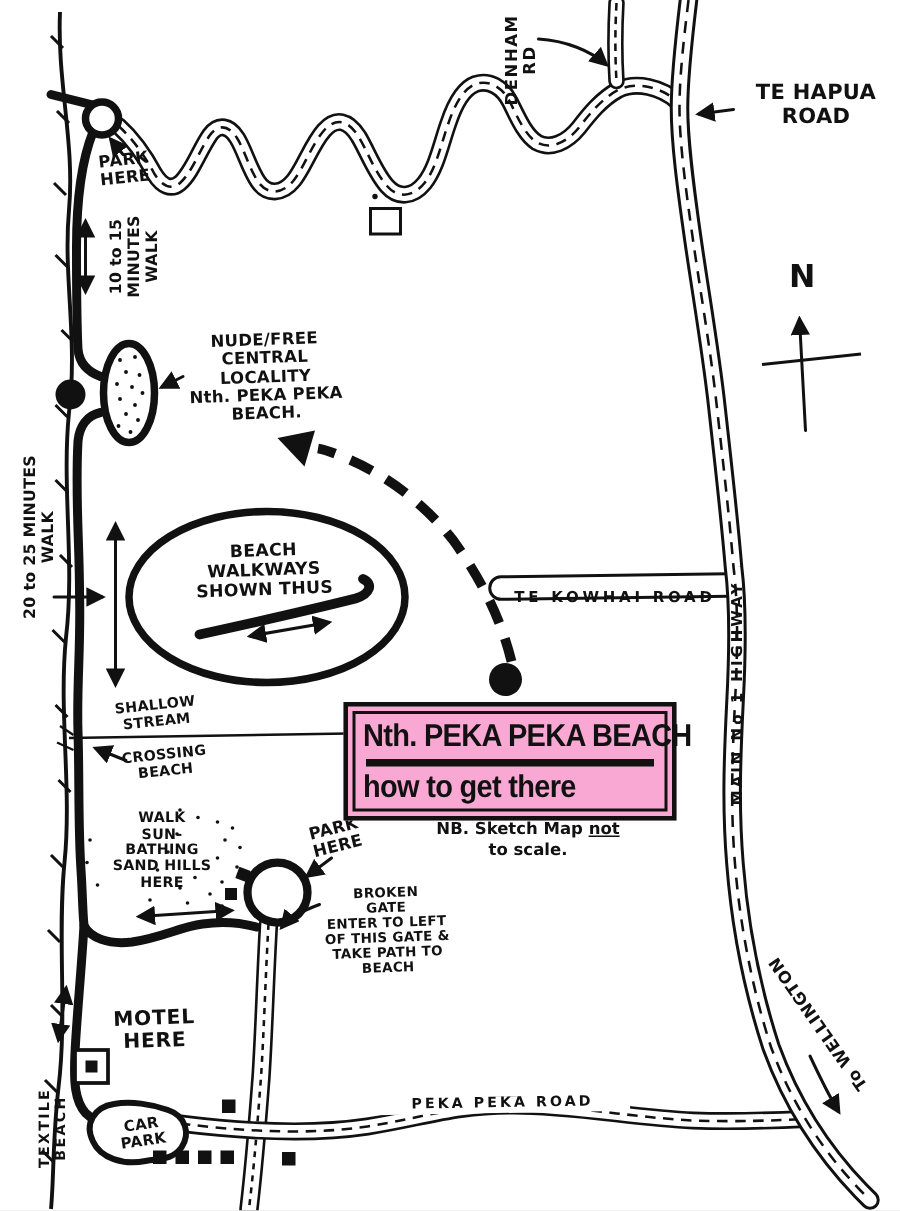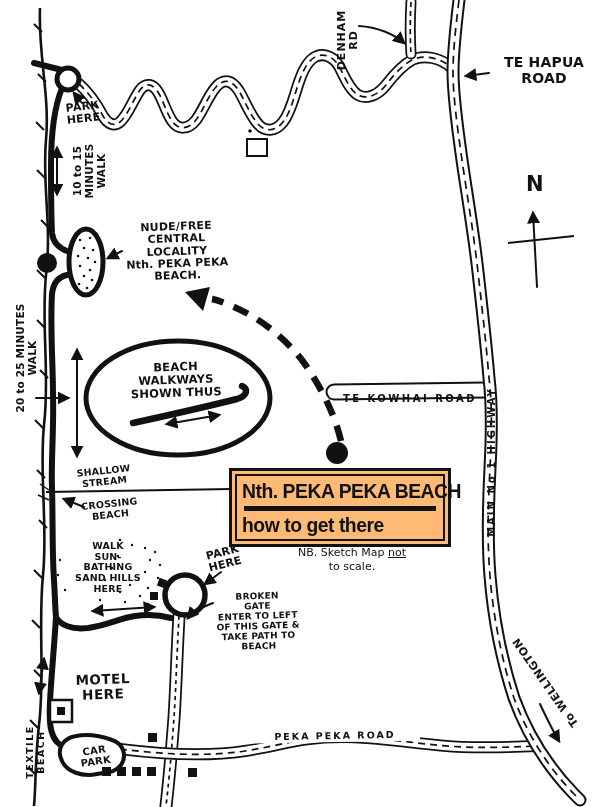--- a/index.html
+++ b/index.html
@@ -8,29 +8,29 @@
   #stage svg{position:absolute;left:0;top:0;}
   .road-edge{stroke:#111;fill:none;stroke-linecap:round;stroke-linejoin:round;}
   .road-fill{stroke:#fff;fill:none;stroke-linecap:round;stroke-linejoin:round;}
   .road-dash{stroke:#111;fill:none;stroke-width:1.7;stroke-dasharray:7 5;}
   .walk{stroke:#111;fill:none;stroke-width:6;stroke-linecap:round;stroke-linejoin:round;}
   .thin{stroke:#111;fill:none;stroke-width:2;}
   .arr{stroke:#111;fill:none;stroke-width:2;stroke-linecap:round;}
   .lbl{position:absolute;font-family:"DejaVu Sans",sans-serif;font-weight:700;color:#111;
        white-space:pre-line;line-height:1.12;letter-spacing:.2px;text-align:center;}
   .titlebox{position:absolute;left:229px;top:468px;width:222px;height:79px;
-            border:3px solid #111;background:#fdba74;box-sizing:border-box;padding:3px;}
+            border:3px solid #111;background:#f9a8d4;box-sizing:border-box;padding:3px;}
   .titlebox-inner{border:2px solid #111;height:100%;box-sizing:border-box;padding:3px 5px 2px 5px;
                   display:flex;flex-direction:column;justify-content:space-between;}
   .title1,.title2{font-family:"Liberation Sans",sans-serif;font-weight:700;font-size:21px;
                   color:#111;transform:scaleX(.92);transform-origin:left center;
                   letter-spacing:-.5px;white-space:nowrap;}
   .title-rule{height:5px;background:#111;margin:1px 2px;}
   .note{position:absolute;left:272px;top:546px;width:160px;text-align:center;color:#111;
-        font-weight:400;font-size:11px;line-height:1.25;}
+        font-weight:700;font-size:11px;line-height:1.25;}
   .note .und{text-decoration:underline;}
 </style>
 </head>
 <body>
 
 <div id="stage">
 
 <svg width="600" height="807" viewBox="0 0 600 807">
   <defs>
     <marker id="ah" viewBox="0 0 10 10" refX="8" refY="5" markerWidth="6.5" markerHeight="6.5" orient="auto-start-reverse">

